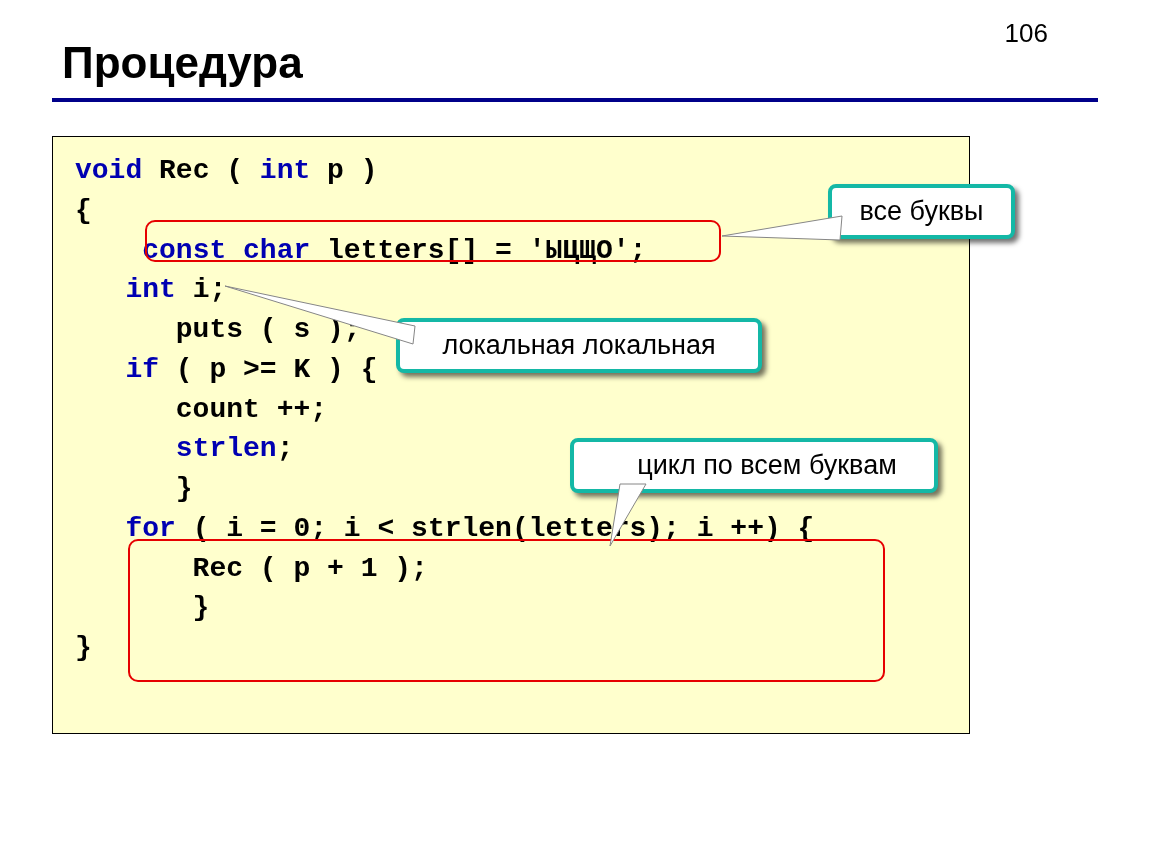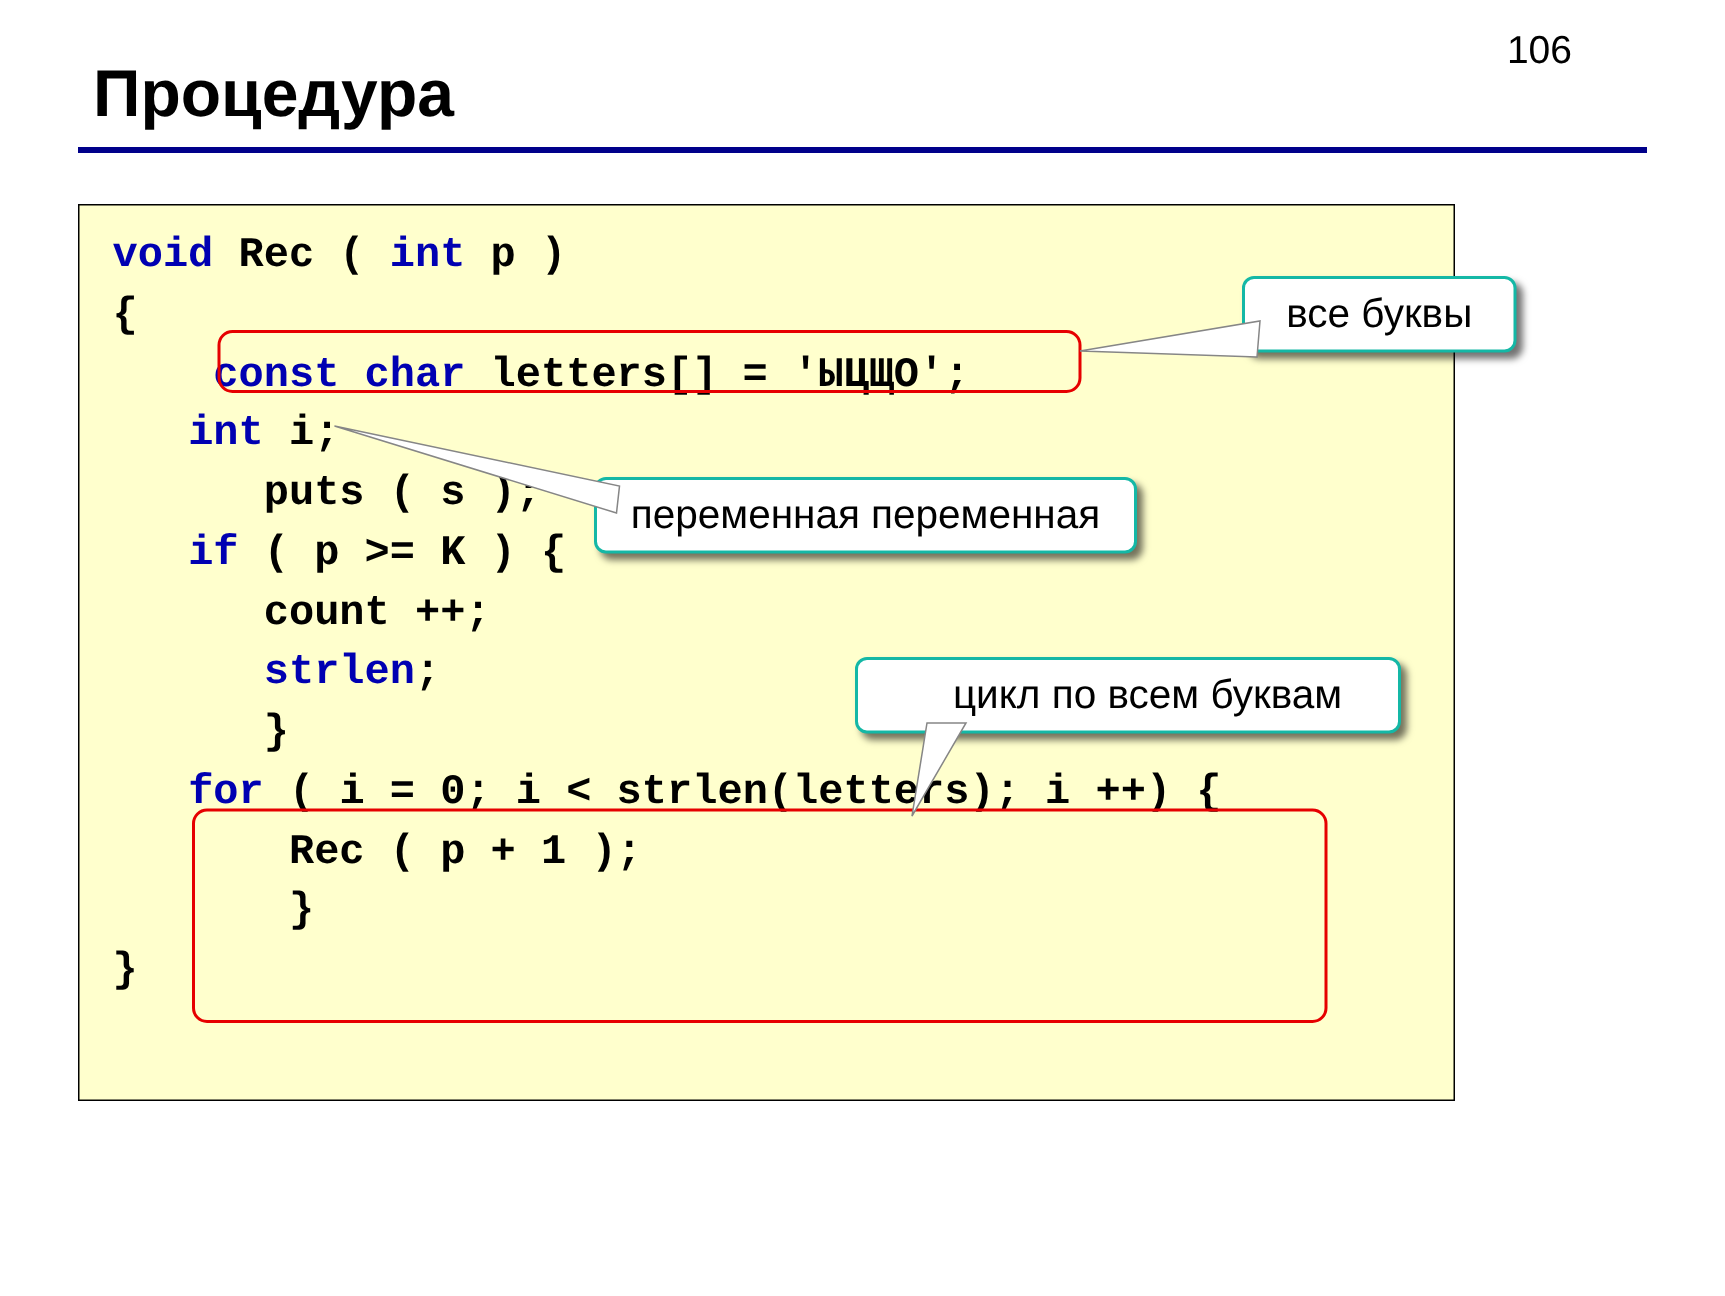--- a/index.html
+++ b/index.html
@@ -82,21 +82,21 @@
       height: 143px;
       border: 2px solid #e60000;
       border-radius: 10px;
       box-sizing: border-box;
       background: transparent;
       pointer-events: none;
     }
     .callout {
       position: absolute;
       background: #fff;
-      border: 2px solid #14b8a6;
+      border: 4px solid #14b8a6;
       border-radius: 8px;
       font-family: Arial, sans-serif;
       font-size: 27px;
       color: #000;
       padding: 8px 18px;
       box-shadow: 4px 4px 5px rgba(0,0,0,0.55);
       font-weight: normal;
       text-align: center;
       z-index: 10;
     }
@@ -138,21 +138,21 @@
   <div class="hilite-red2"></div>
 
   <div class="callout co1">
     <span>все буквы</span>
     <svg class="pointer" style="left:-110px; top:28px;" width="130" height="40">
       <polygon points="0,20 120,0 118,24" fill="#fff" stroke="#868686" stroke-width="1"></polygon>
     </svg>
   </div>
 
   <div class="callout co2">
-    <span>переменная переменная</span>
+    <span>локальная локальная</span>
     <svg class="pointer" style="left:-175px; top:-36px;" width="200" height="60">
       <polygon points="0,0 190,40 188,58" fill="#fff" stroke="#868686" stroke-width="1"></polygon>
     </svg>
   </div>
 
   <div class="callout co3">
     <span>цикл по всем буквам</span>
     <svg class="pointer" style="left:36px; top:42px;" width="70" height="70">
       <polygon points="10,0 36,0 0,62" fill="#fff" stroke="#868686" stroke-width="1"></polygon>
     </svg>

